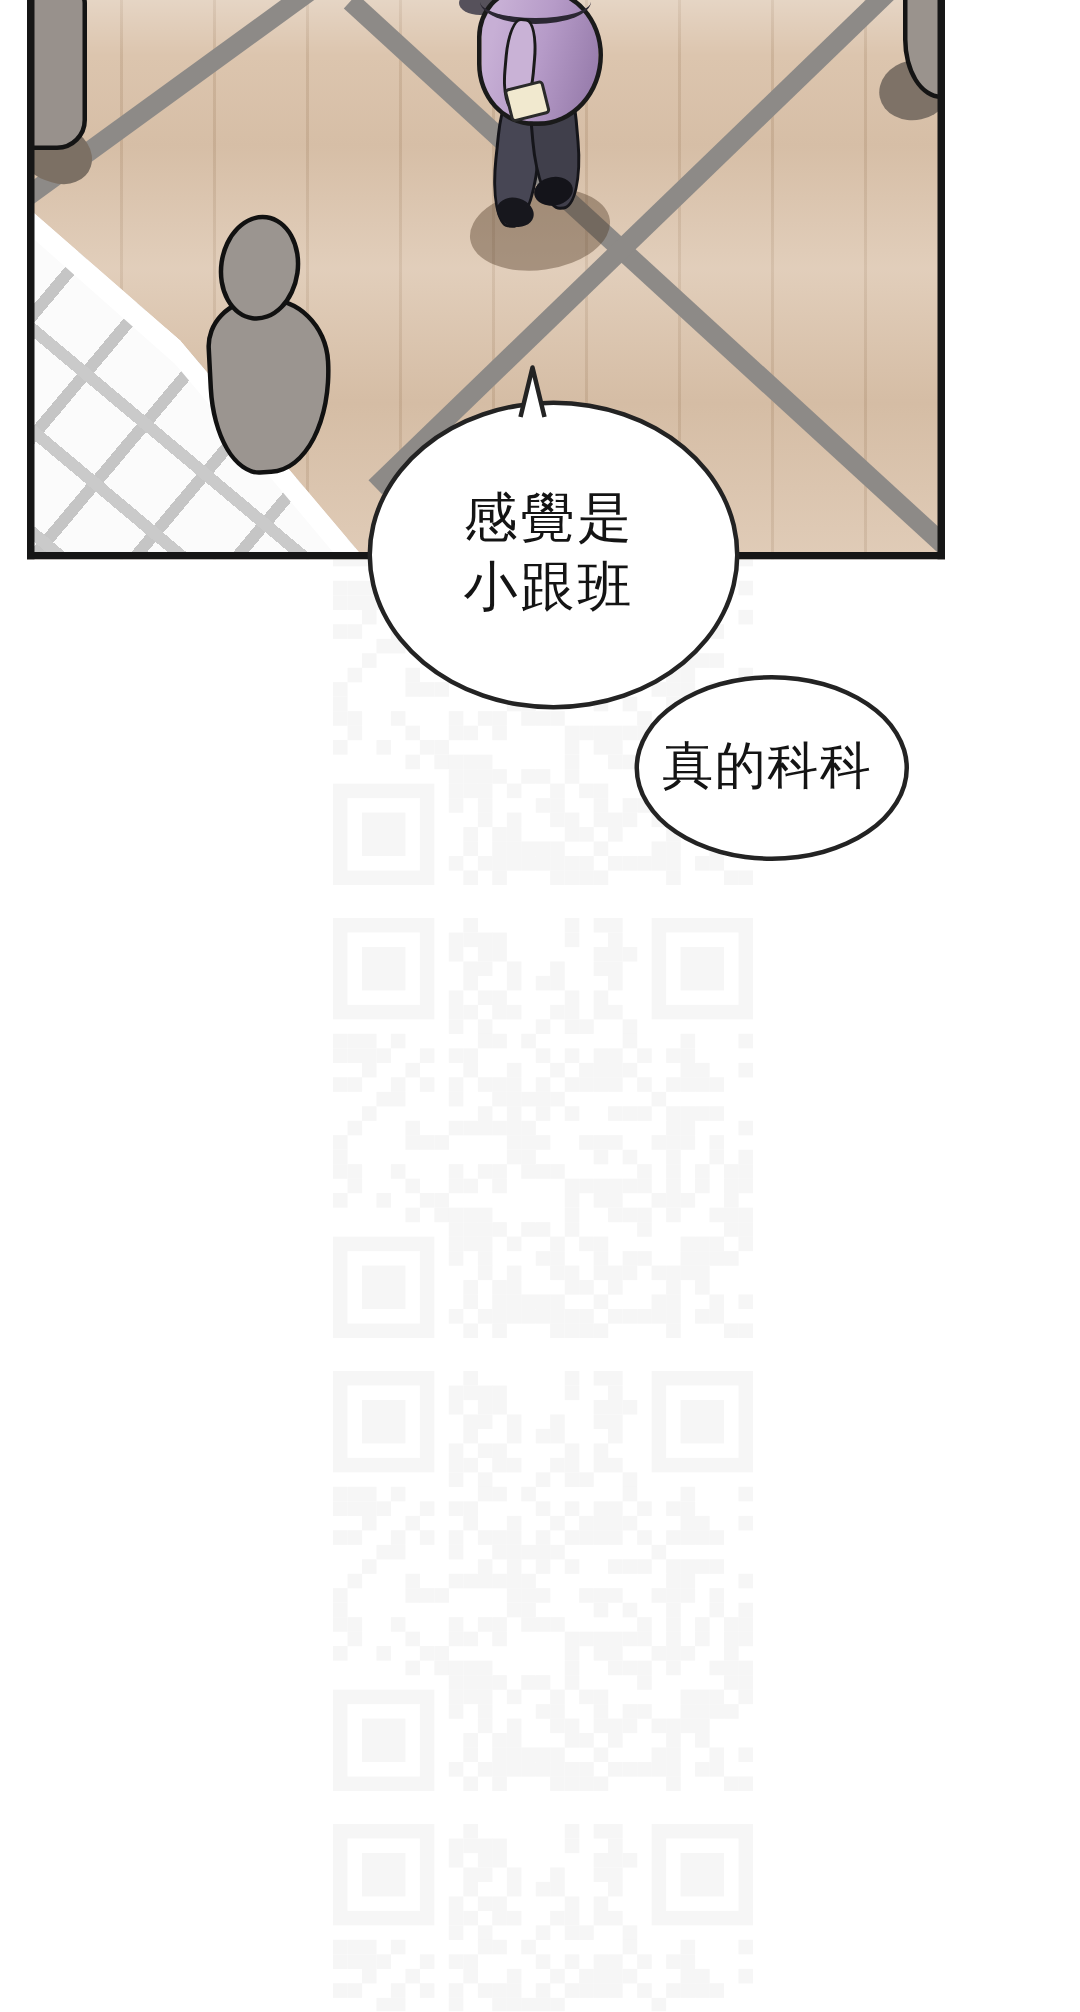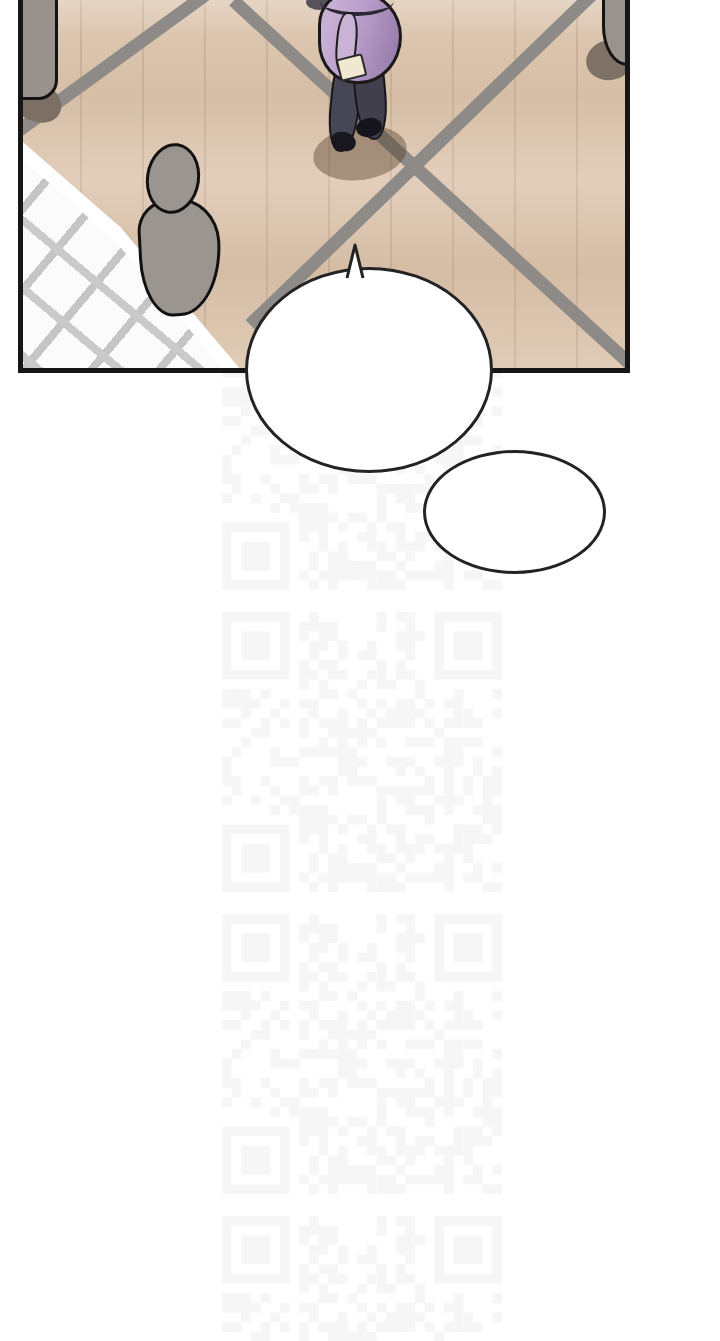--- a/index.html
+++ b/index.html
@@ -1371,16 +1371,19 @@
     <div class="sleeve"></div>
     <div class="paper"></div>
 
     <div class="pborder"></div>
   </div>
 
   <div class="bubble b1"></div>
   <svg class="tail" width="22" height="38" viewBox="0 0 22 38">
     <path d="M3,36 L11,3 L19,36" fill="#ffffff" stroke="#232323" stroke-width="3" stroke-linejoin="round"></path>
   </svg>
+  <div class="btext t1">感覺是
+小跟班</div>
 
   <div class="bubble b2"></div>
+  <div class="btext t2">真的科科</div>
 
 </div>
 
 </body></html>

